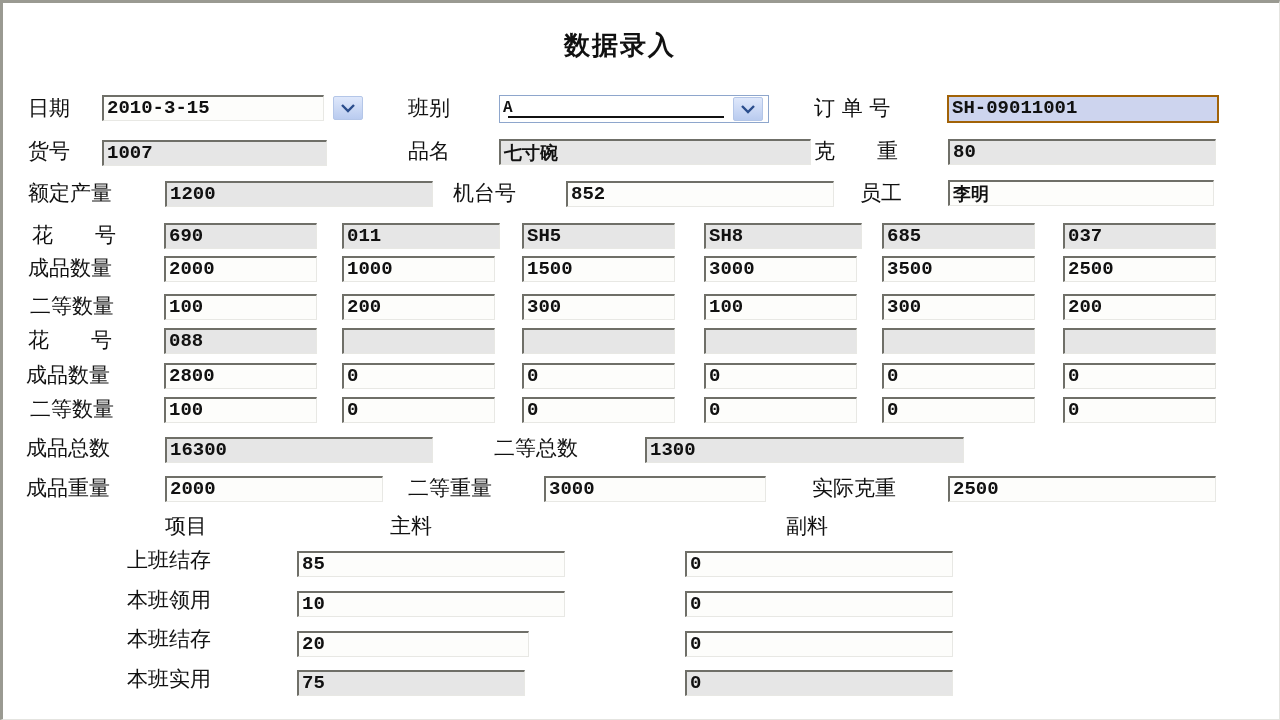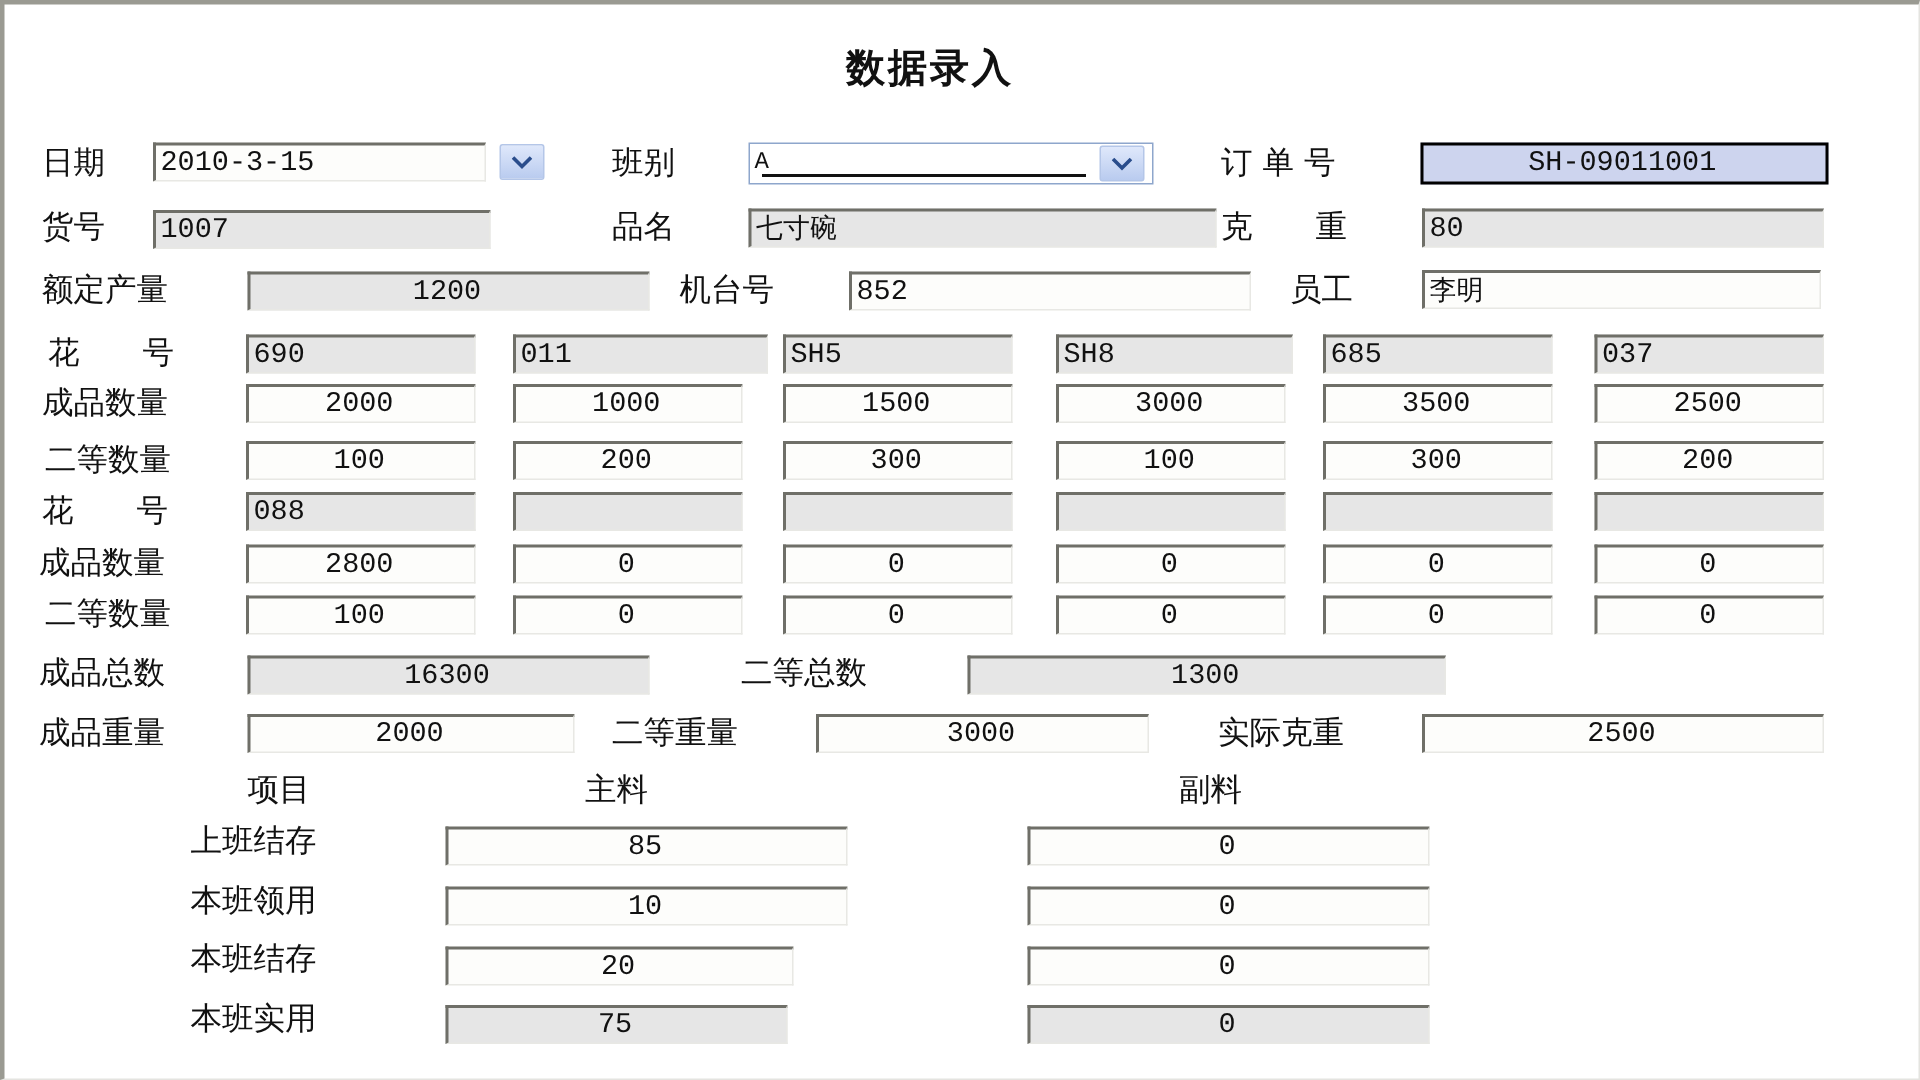--- a/index.html
+++ b/index.html
@@ -18,26 +18,26 @@
     position:absolute; left:0; top:28px; width:1240px; text-align:center;
     font-size:26px; font-weight:bold; letter-spacing:2px;
   }
   .lbl { position:absolute; font-size:21px; white-space:nowrap; line-height:28px; }
   .field {
     position:absolute; box-sizing:border-box; height:26px;
     background:#fdfdfb;
     border-top:2px solid #6f6f68; border-left:2px solid #6f6f68;
     border-right:1px solid #e8e8e4; border-bottom:1px solid #e8e8e4;
     font-family: "Liberation Mono", "DejaVu Sans Mono", monospace;
-    font-size:19px; line-height:23px; padding:0 6px 0 3px; overflow:hidden; white-space:nowrap;
+    font-size:19px; line-height:23px; padding:0 6px 0 3px; overflow:hidden; white-space:nowrap;font-weight:bold;
   }
   .field.ro { background:#e6e6e6; }
-  .field.r { text-align:center; }
+  .field.r { text-align:left; }
   .field.cjk { font-family:"DejaVu Sans", sans-serif; font-size:18px; }
-  .field.order { background:#cdd4ee; border:2px solid #000000;text-align:center; }
+  .field.order { background:#cdd4ee; border:2px solid #a16207; }
   .combo { border:1px solid #8ea6cc; background:#fff; border-top:1px solid #8ea6cc; border-left:1px solid #8ea6cc; }
   .combo .u { position:absolute; left:8px; right:44px; bottom:4px; border-bottom:2px solid #111; }
   .ddbtn {
     position:absolute; box-sizing:border-box; width:30px; height:24px;
     background:linear-gradient(#dfe8fb,#b9cbef); border:1px solid #b4c6e8; border-radius:2px;
     display:flex; align-items:center; justify-content:center;
   }
   .ddbtn svg { width:14px; height:9px; }
 </style>
 </head>
@@ -81,21 +81,21 @@
 <div class="field" style="left:566px;top:181px;width:268px">852</div>
 <span class="lbl" style="left:860px;top:179px">员工</span>
 <div class="field cjk" style="left:948px;top:180px;width:266px">李明</div>
 
 <span class="lbl" style="left:32px;top:221px;width:124px">花　　号</span>
 <span class="lbl" style="left:28px;top:254px">成品数量</span>
 <span class="lbl" style="left:30px;top:292px">二等数量</span>
 
 <div>
   <div class="field ro" style="left:164px;top:223px;width:153px">690</div>
-  <div class="field ro" style="left:342px;top:223px;width:170px">011</div>
+  <div class="field ro" style="left:342px;top:223px;width:158px">011</div>
   <div class="field ro" style="left:522px;top:223px;width:153px">SH5</div>
   <div class="field ro" style="left:704px;top:223px;width:158px">SH8</div>
   <div class="field ro" style="left:882px;top:223px;width:153px">685</div>
   <div class="field ro" style="left:1063px;top:223px;width:153px">037</div>
 
   <div class="field r" style="left:164px;top:256px;width:153px">2000</div>
   <div class="field r" style="left:342px;top:256px;width:153px">1000</div>
   <div class="field r" style="left:522px;top:256px;width:153px">1500</div>
   <div class="field r" style="left:704px;top:256px;width:153px">3000</div>
   <div class="field r" style="left:882px;top:256px;width:153px">3500</div>

